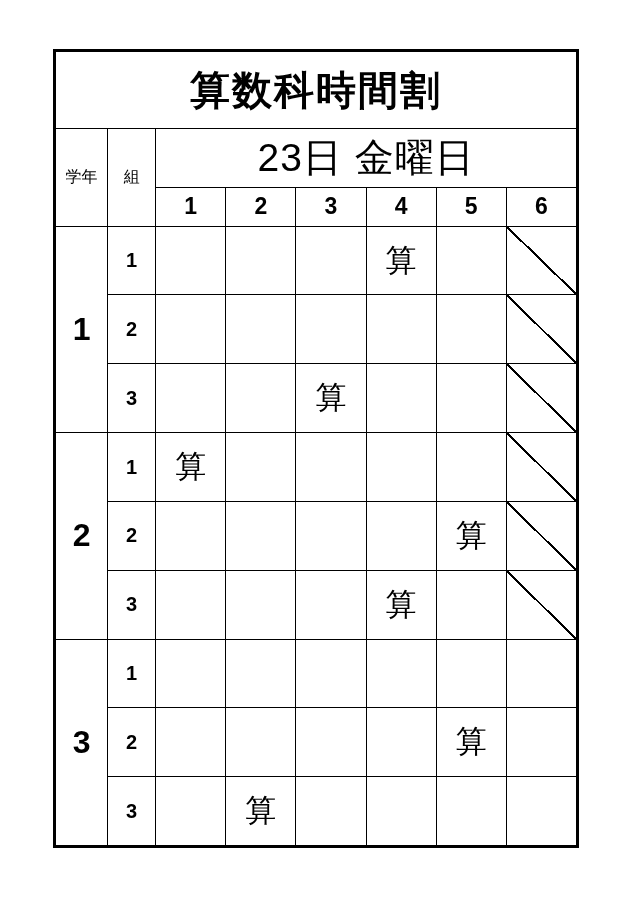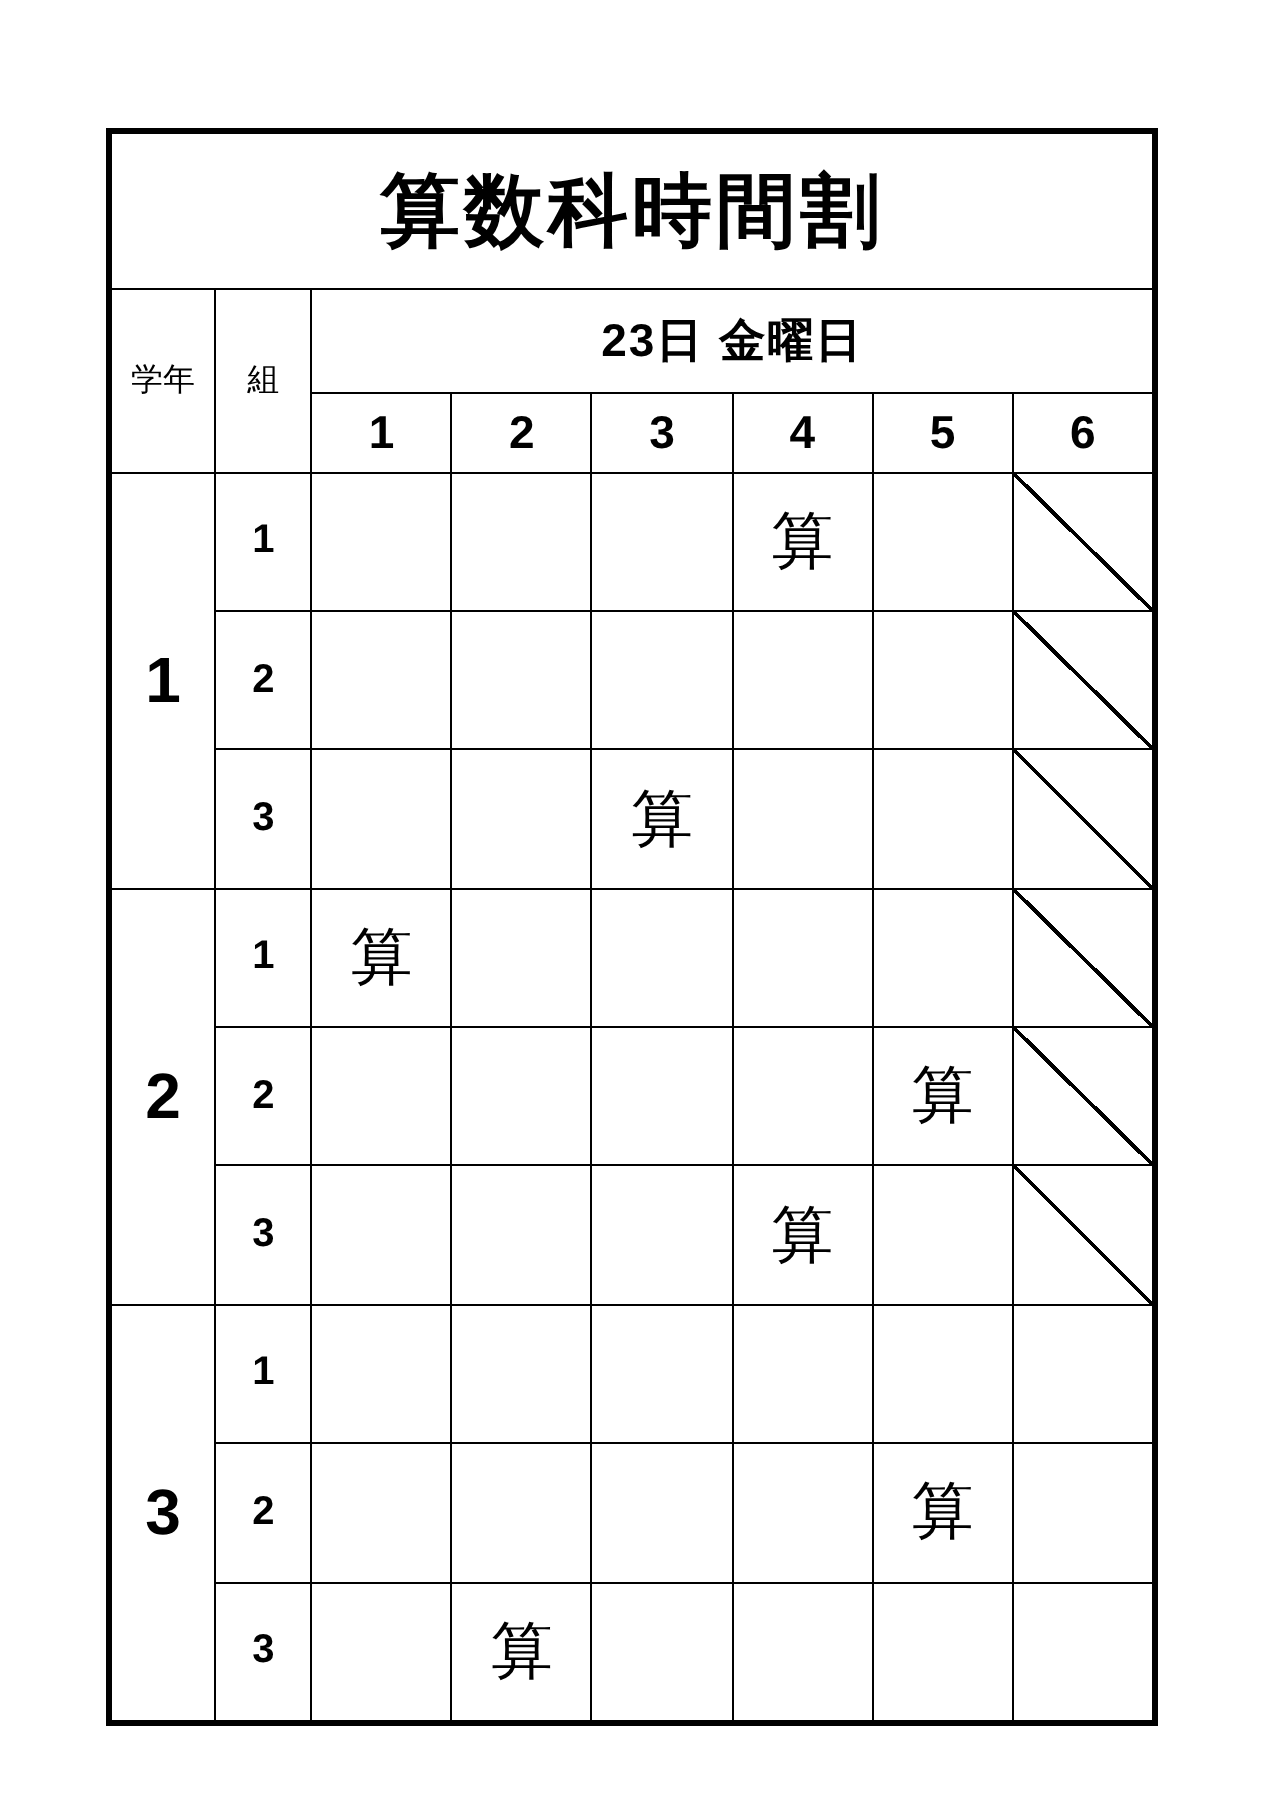--- a/index.html
+++ b/index.html
@@ -11,21 +11,21 @@
     width: 640px;
     height: 905px;
     font-family: "Liberation Sans", sans-serif;
     color: #000000;
     position: relative;
     overflow: hidden;
   }
   .page {
     position: absolute;
     left: 55px;
-    top: 66px;
+    top: 51px;
     width: 522px;
     height: 795px;
   }
   table.tt {
     border-collapse: collapse;
     table-layout: fixed;
     width: 522px;
     height: 795px;
   }
   table.tt td {
@@ -41,22 +41,22 @@
     outline-offset: 0px;
   }
   .title-cell {
     height: 72px;
     font-size: 40px;
     font-weight: bold;
     letter-spacing: 2px;
   }
   .date-cell {
     height: 48px;
-    font-size: 23px;
-    font-weight: bold;
+    font-size: 39px;
+    font-weight: normal;
     letter-spacing: 1px;
   }
   .hdr-grade, .hdr-class {
     font-size: 16px;
     font-weight: normal;
   }
   .period-num {
     height: 36px;
     font-size: 23px;
     font-weight: bold;

